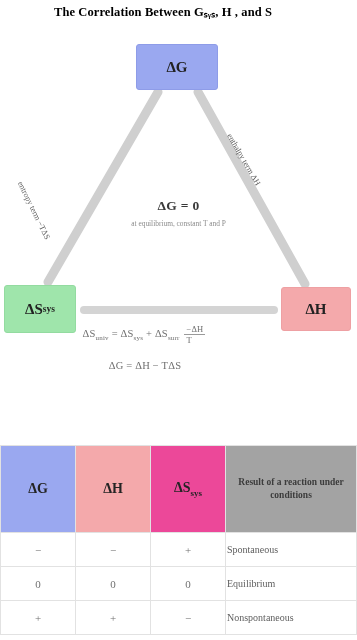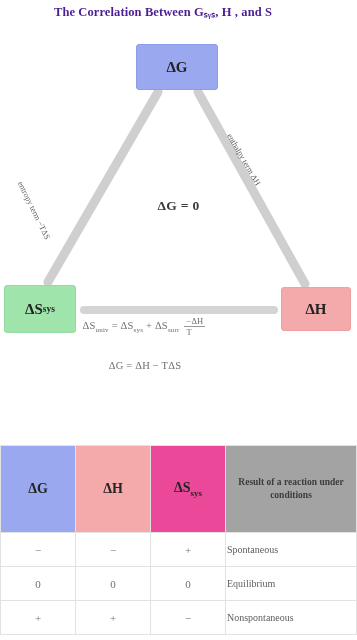--- a/index.html
+++ b/index.html
@@ -20,21 +20,21 @@
   .title-bar {
     position: absolute;
     top: 4px;
     left: 0;
     width: 326px;
     text-align: center;
     font-family: "Liberation Serif", serif;
     font-weight: bold;
     font-size: 12.5px;
     letter-spacing: .1px;
-    color: #4c1d95;
+    color: #000000;
     line-height: 16px;
   }
 
   
   .diagram {
     position: absolute;
     top: 30px;
     left: 0;
     width: 357px;
     height: 405px;
@@ -134,21 +134,21 @@
     font-family: Liberation Serif, serif;
     color: #6f6f6f;
   }
   #equation-primary { top: 316px; font-size: 10.5px; letter-spacing: .2px; }
   #equation-secondary { top: 360px; font-size: 10.5px; letter-spacing: .2px; }
   .eq-block .sub { font-size: 7px; vertical-align: sub; }
   .frac {
     display: inline-block;
     vertical-align: middle;
     text-align: left;
-    margin: 0 2px;
+    margin: 8px 2px;
   }
   .frac .num {
     display: block;
     font-size: 8.5px;
     line-height: 10px;
     border-bottom: 1px solid #9a9a9a;
     padding: 0 2px;
   }
   .frac .den {
     display: block;
@@ -231,20 +231,21 @@
 
   <div class="node" id="node-dh">
     <span>ΔH</span>
   </div>
 
   <div class="edge-label" id="edge-label-left">entropy term  −TΔS</div>
   <div class="edge-label" id="edge-label-right">enthalpy term  ΔH</div>
 
   <div class="center-note">
     <div class="cn-main">ΔG = 0</div>
+    <div class="cn-caption">at equilibrium, constant T and P</div>
   </div>
 </div>
 
 <div class="eq-block" id="equation-primary">
   <span>ΔS</span><span class="sub">univ</span><span> = ΔS</span><span class="sub">sys</span><span> + ΔS</span><span class="sub">surr</span>
   <span class="frac">
     <span class="num">−ΔH</span>
     <span class="den">T</span>
   </span>
 </div>

